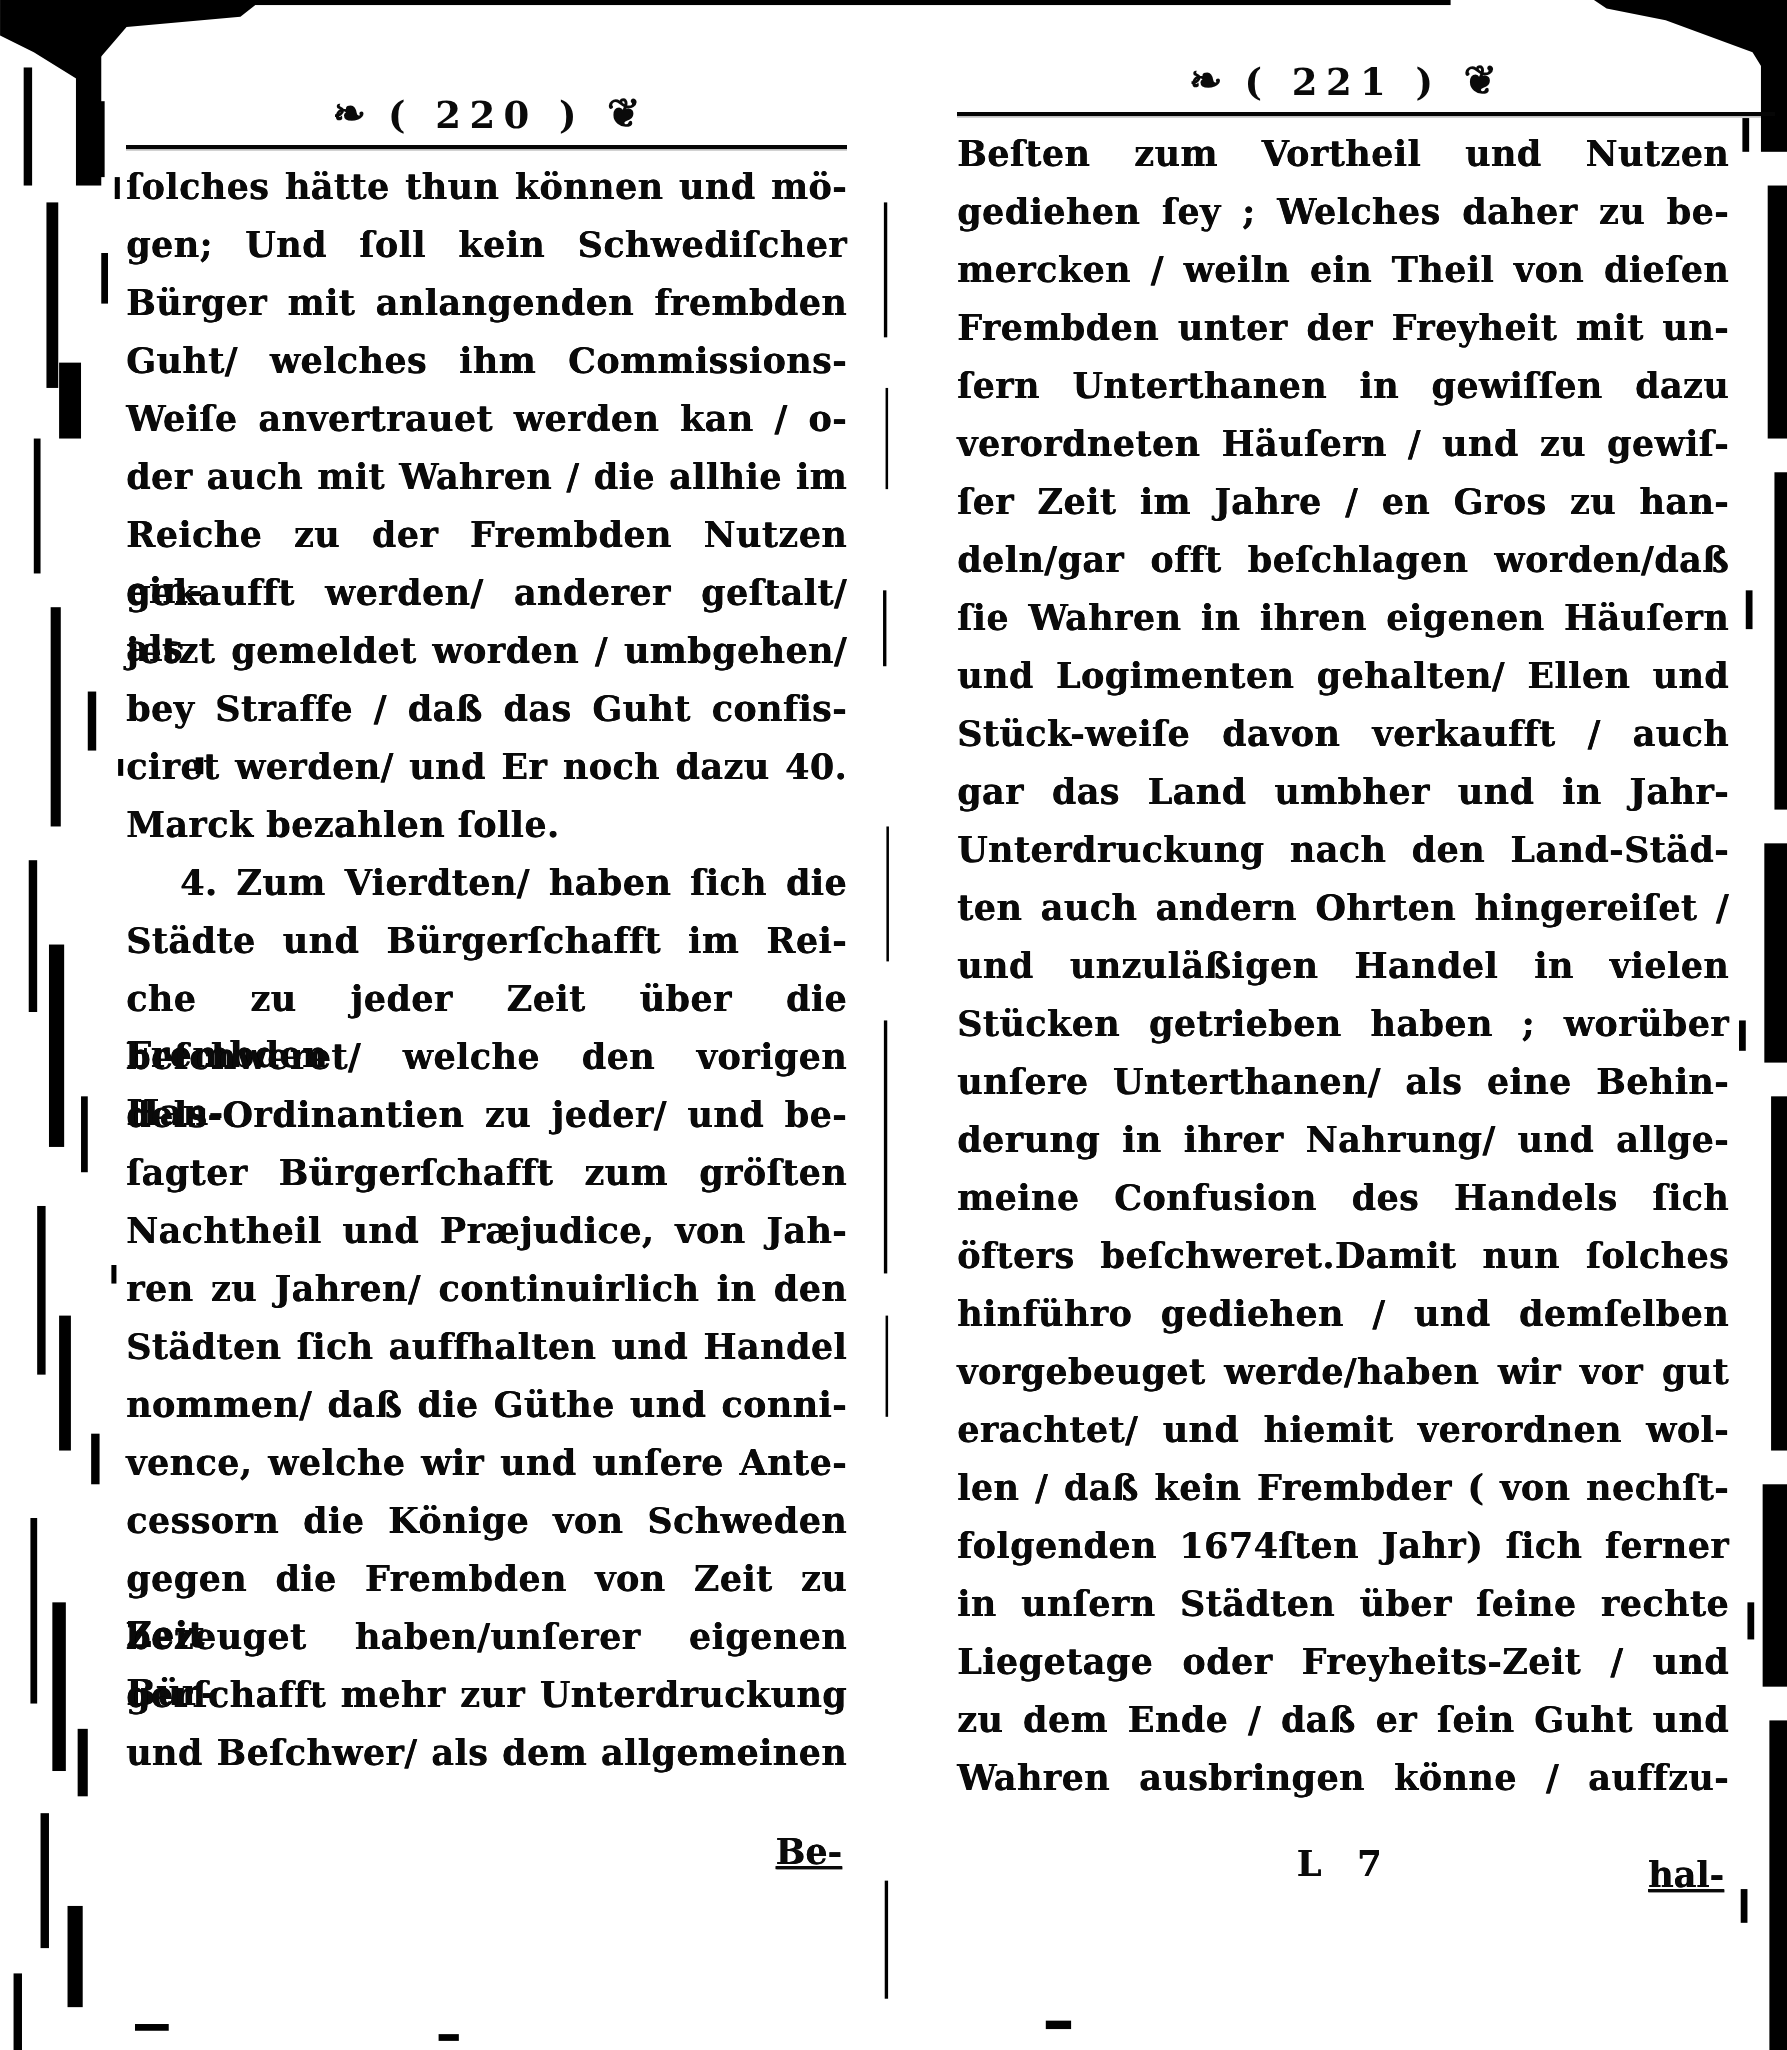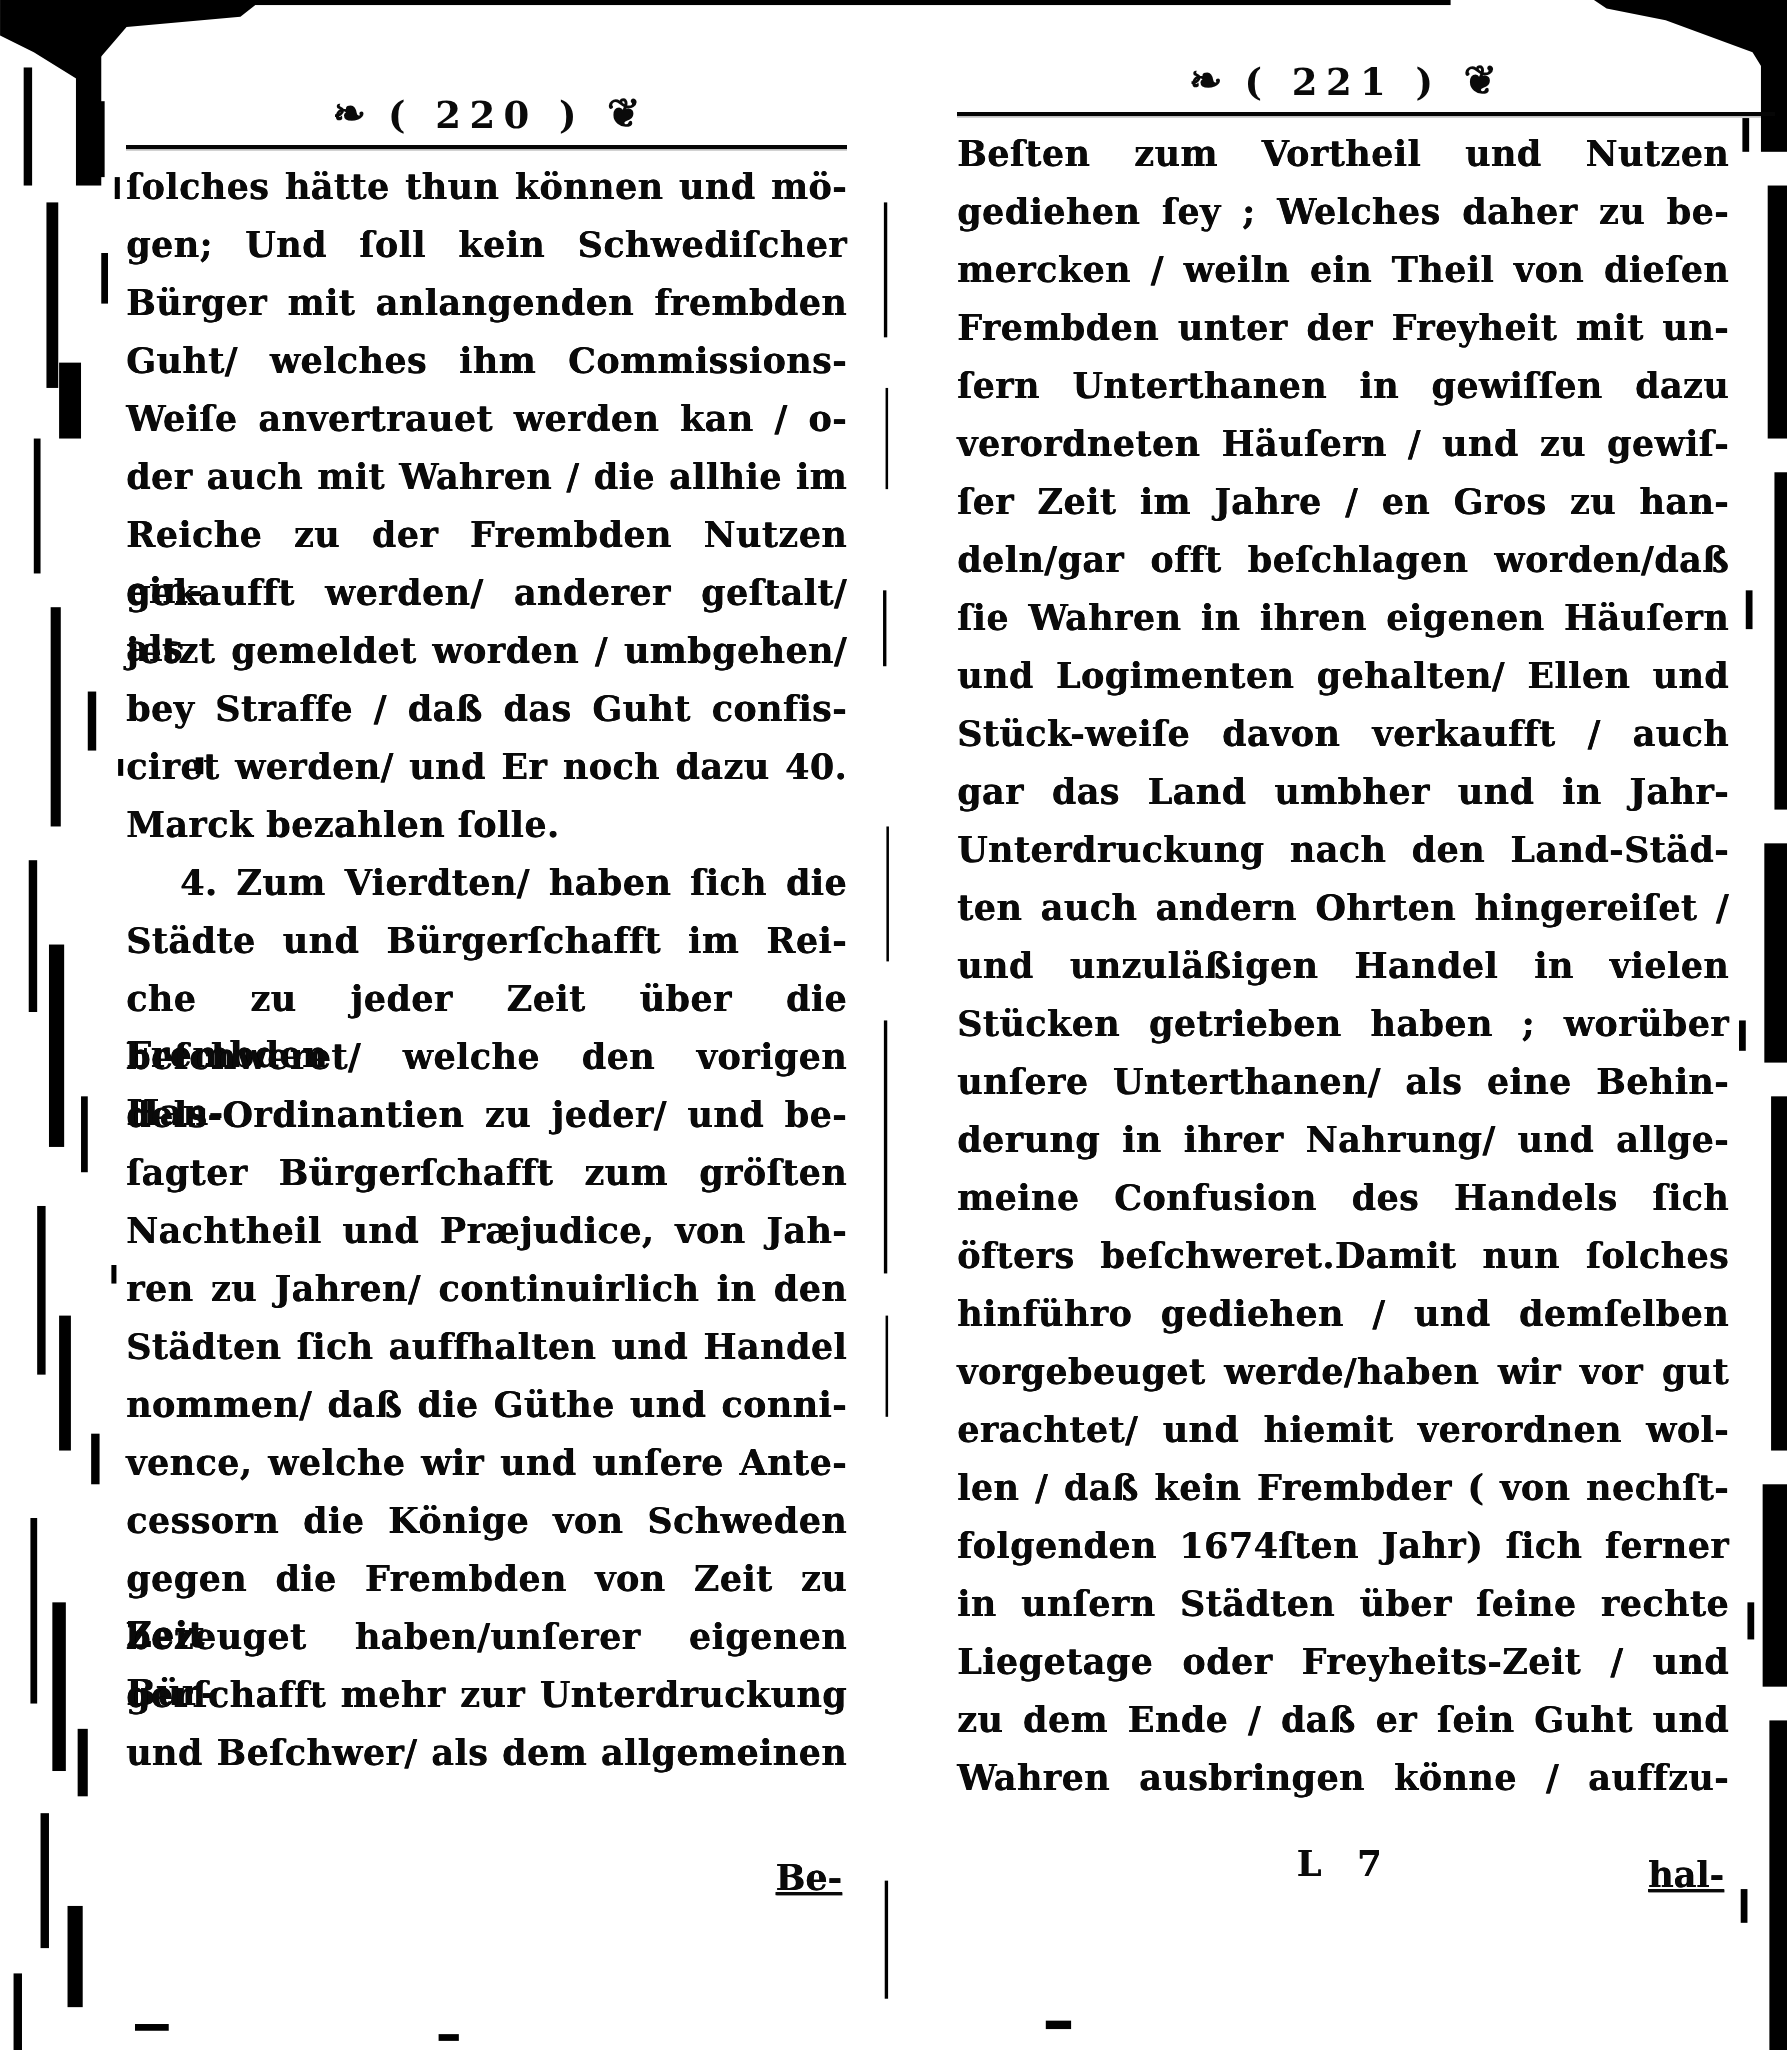--- a/index.html
+++ b/index.html
@@ -15,21 +15,21 @@
   .orn{font-size:40px;transform:translateY(-1.7px);}
   .rule{height:4.2px;background:#060606;box-shadow:0 1.7px 0 rgba(0,0,0,.25);}
   .page-right .rule{width:106%;}
   .lines{margin-top:10px;}
   .line{height:58px;line-height:56px;font-size:35px;font-weight:700;
         text-align:justify;text-align-last:justify;letter-spacing:0.4px;
         text-shadow:0.4px 0.4px 0 #000;white-space:normal;}
   .line.flush{text-align-last:left;}
   .line.indent{text-indent:54px;}
   .bottom-row{position:relative;height:59px;font-size:35px;font-weight:700;text-shadow:0.4px 0.4px 0 #000;}
-  .page-left .bottom-row{margin-top:58px;}
+  .page-left .bottom-row{margin-top:32px;}
   .page-right .bottom-row{margin-top:30px;}
   .catchword{position:absolute;right:5px;top:16px;text-decoration:underline;}
   .signature{position:absolute;left:44%;top:5px;letter-spacing:11.8px;}
 </style>
 </head>
 <body>
 
 <div class="scan">
 
   <svg class="artifacts" width="1788" height="2051" viewBox="0 0 2120 2432" xmlns="http://www.w3.org/2000/svg">

